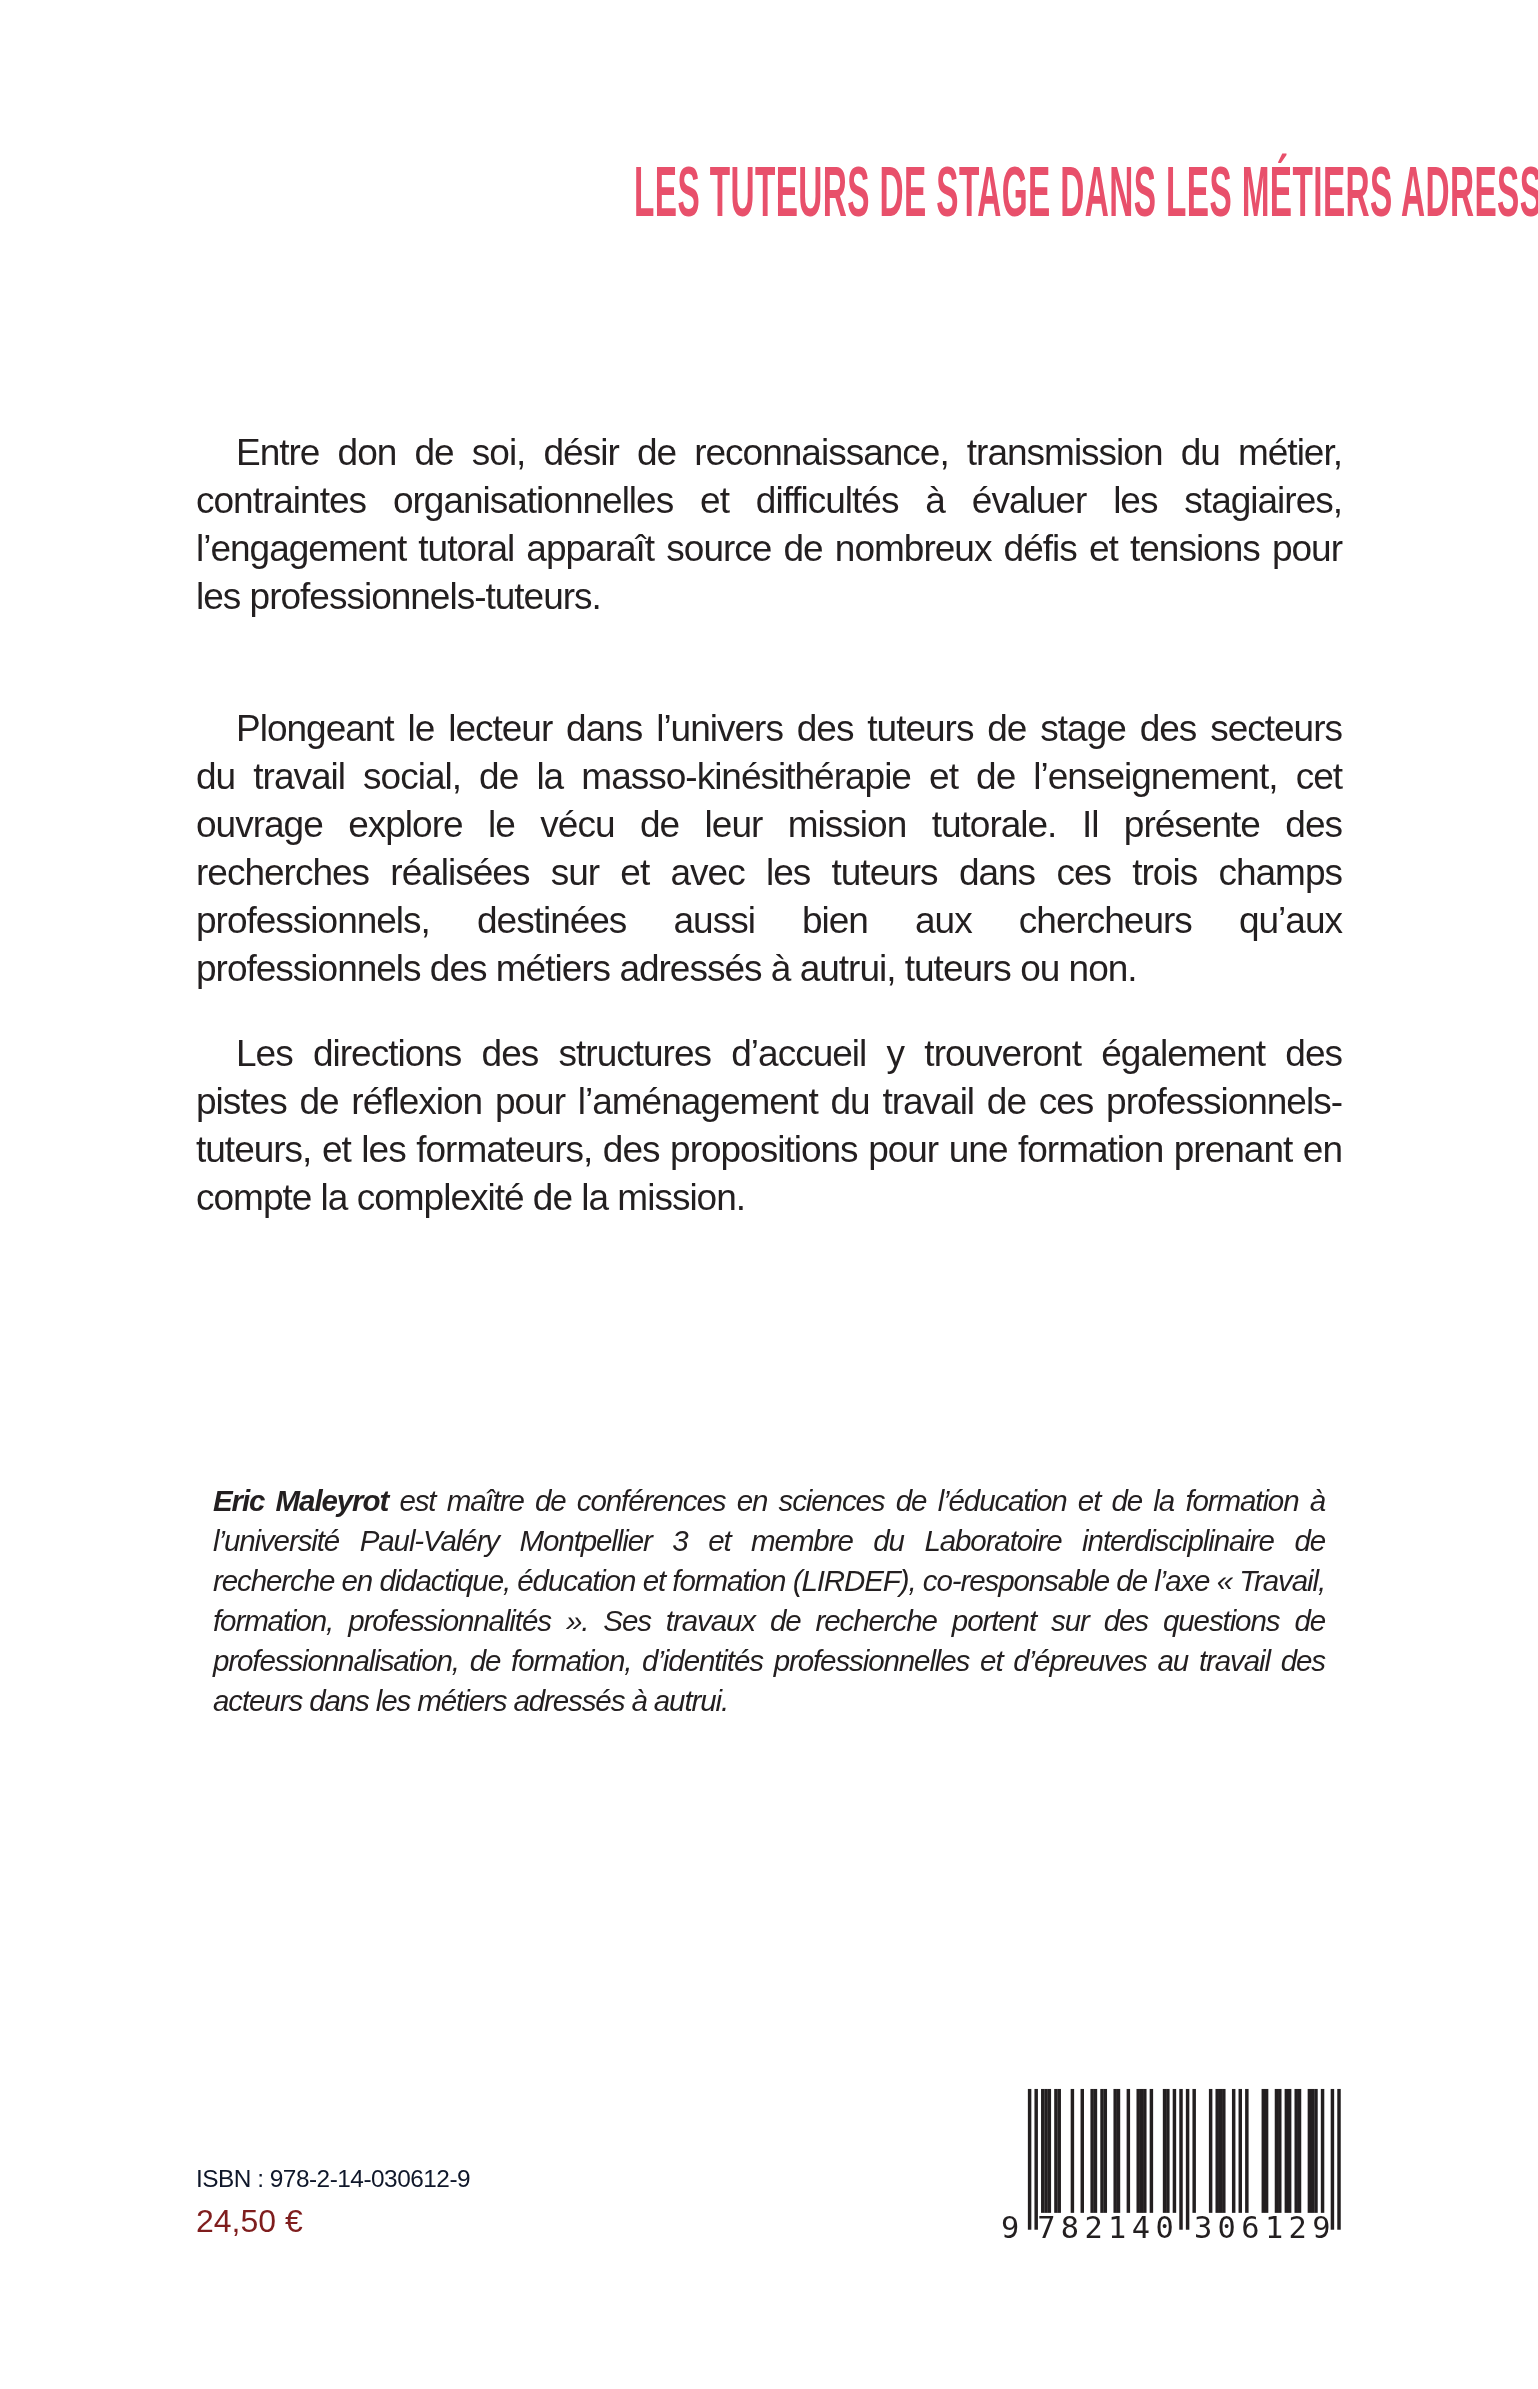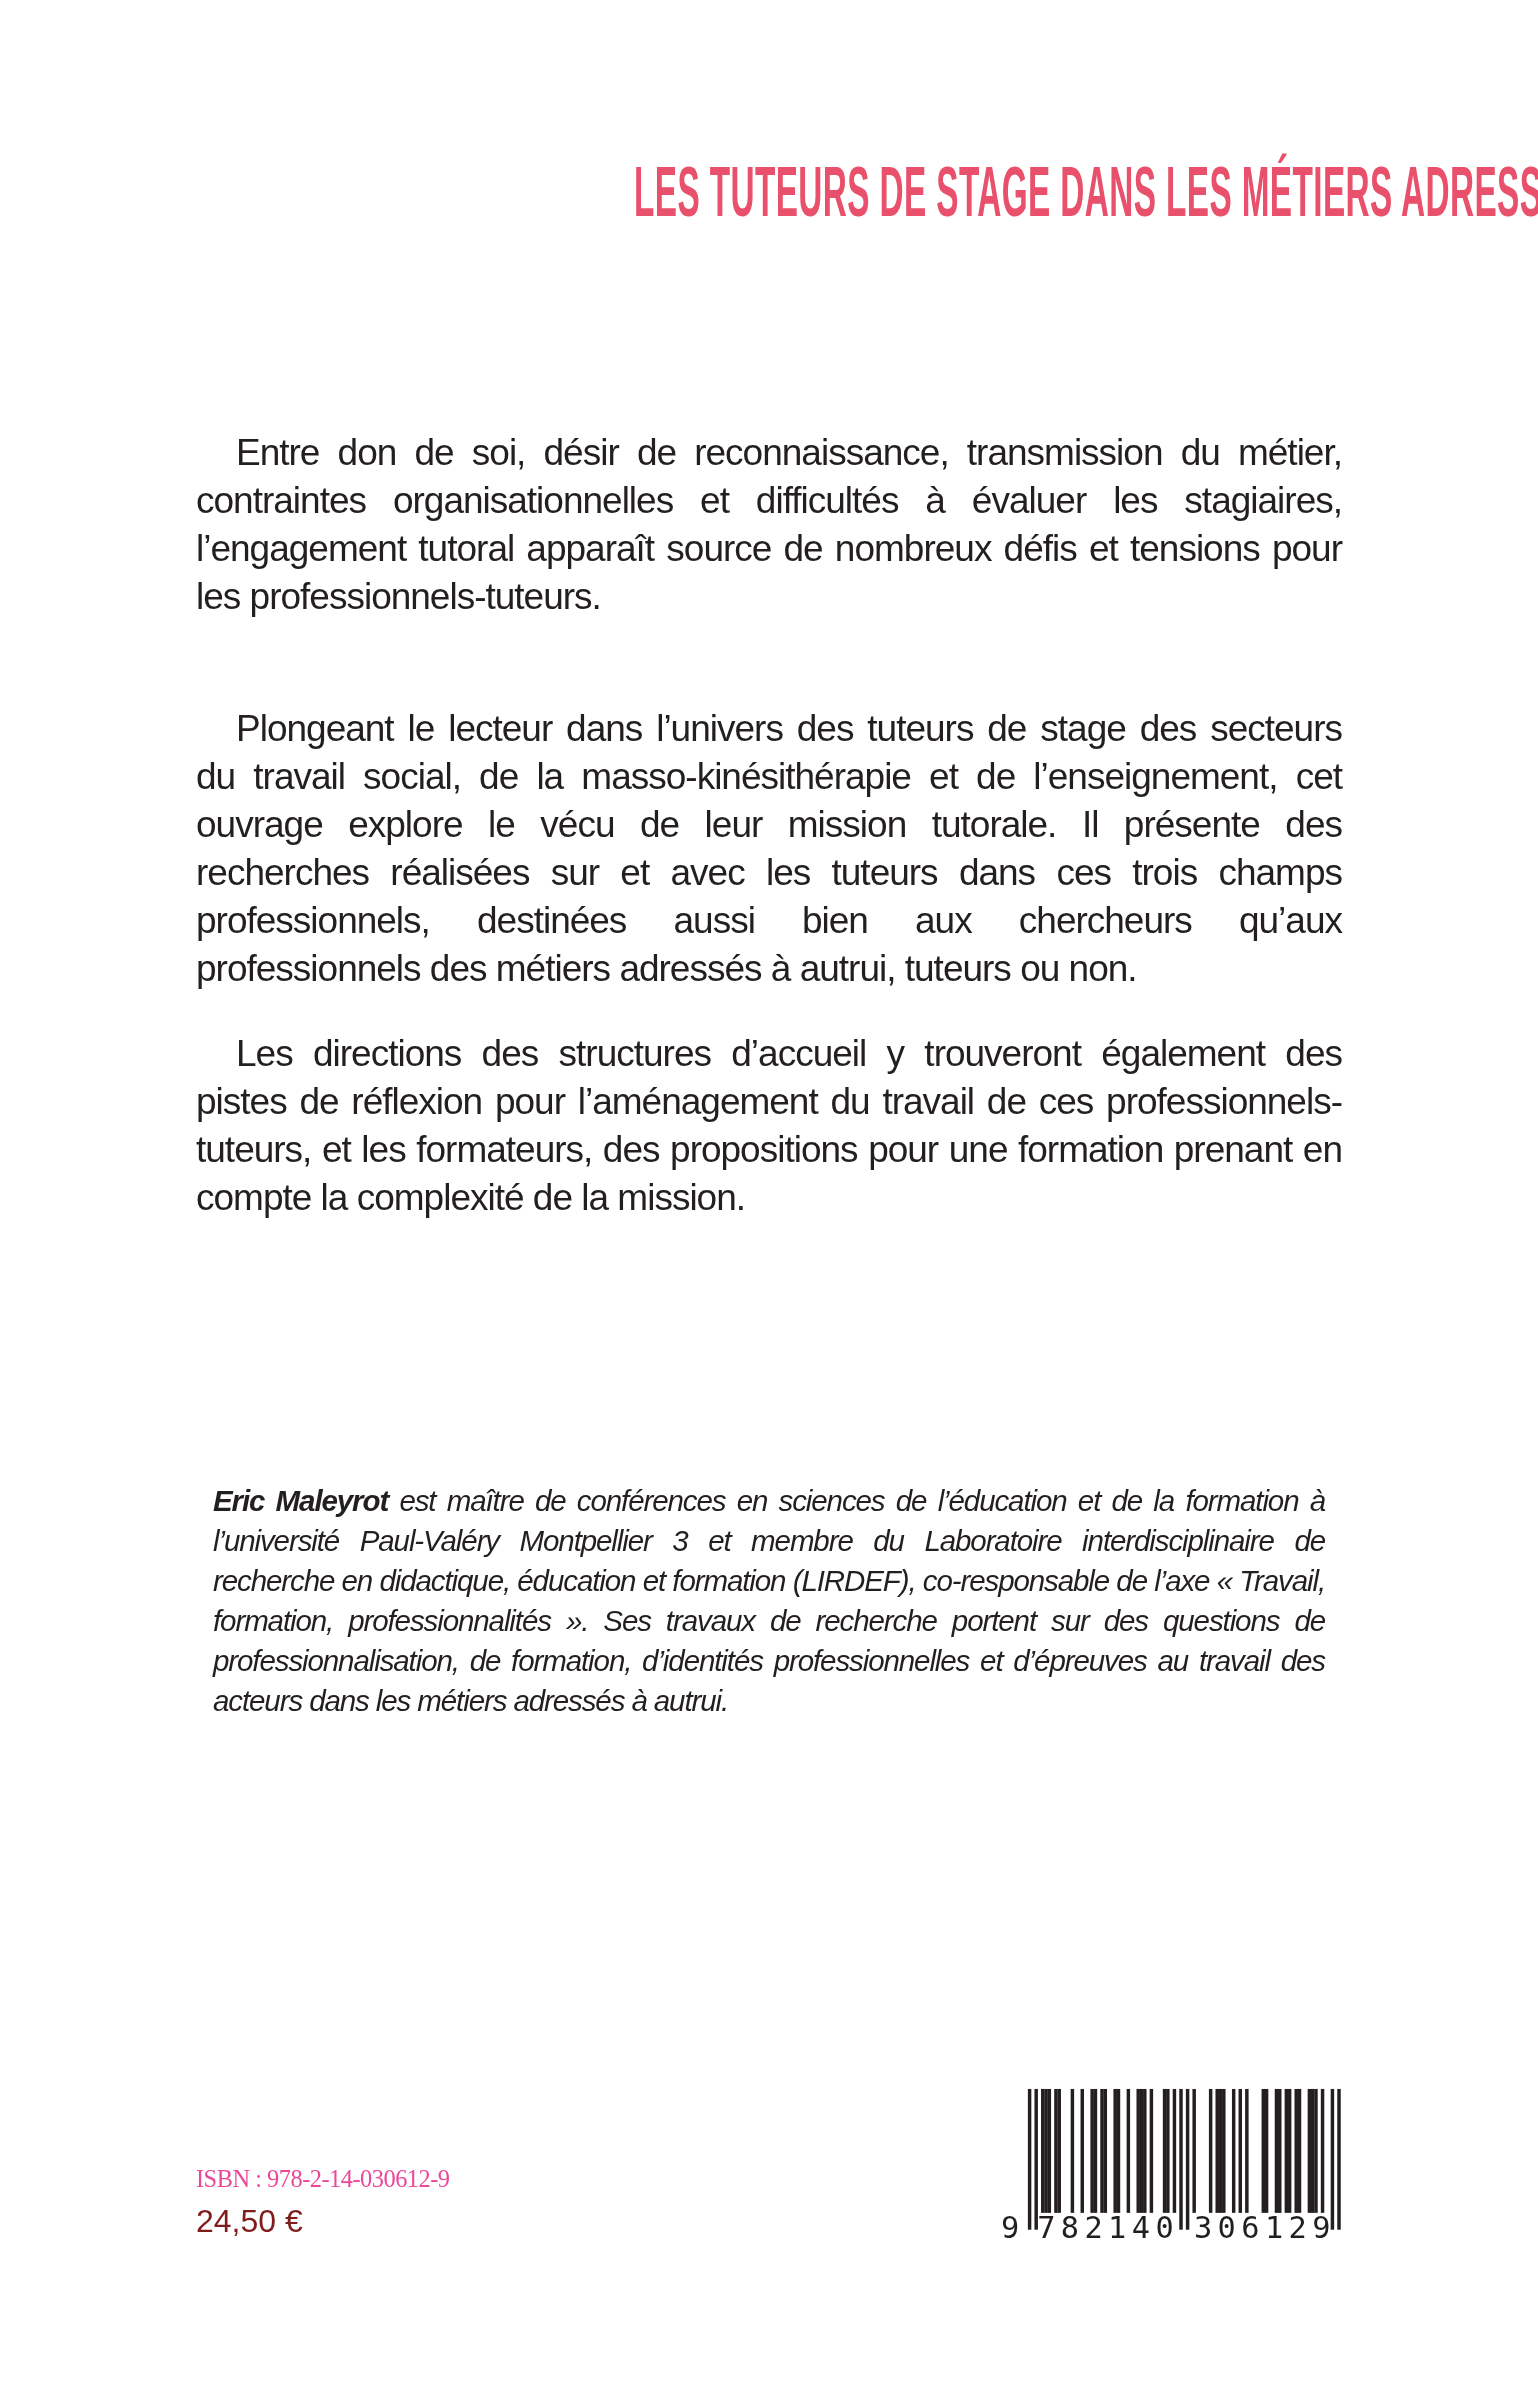--- a/index.html
+++ b/index.html
@@ -17,21 +17,21 @@
   .p2 { top:681px;margin-top:24px; }
   .p3 { top:1030px; }
 
   .bio { position:absolute; left:196px; width:1146px; font-family:"Liberation Sans", sans-serif; font-style:italic; font-size:29.5px; line-height:40px; text-align:justify; color:#231f20; letter-spacing:-1.1px; }
   .bio p { margin:17px; }
   .bio .name { font-weight:bold; }
   .bio1 { top:1464px; }
   .bio2 { top:1773px; }
 
   .credit { position:absolute; left:196px; top:2092px; font-family:"Liberation Sans", sans-serif; font-size:24.4px; line-height:30px; color:#231f20; letter-spacing:-0.5px; }
-  .isbn { position:absolute; left:196px; top:2164px; font-family:Liberation Serif, serif; font-size:24.4px; line-height:30px; color:#ec4899; letter-spacing:-0.5px; }
+  .isbn { position:absolute; left:196px; top:2164px; font-family:Liberation Sans, sans-serif; font-size:24.4px; line-height:30px; color:#0f172a; letter-spacing:-0.5px; }
   .price { position:absolute; left:196px; top:2203px; font-family:"Liberation Sans", sans-serif; font-size:32px; line-height:37px; color:#7f1d1d; }
 
   .barcode { position:absolute; left:995px; top:2082px; width:354px; height:169px; }
   .barcode svg { display:block; }
 </style>
 </head>
 <body>
 
 <div class="page">
 

